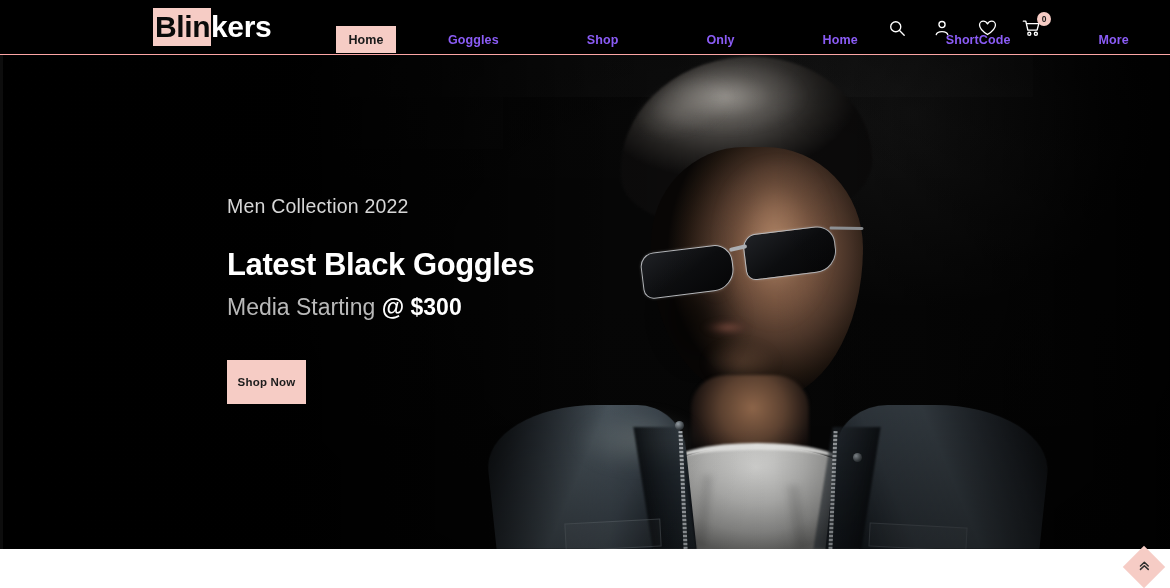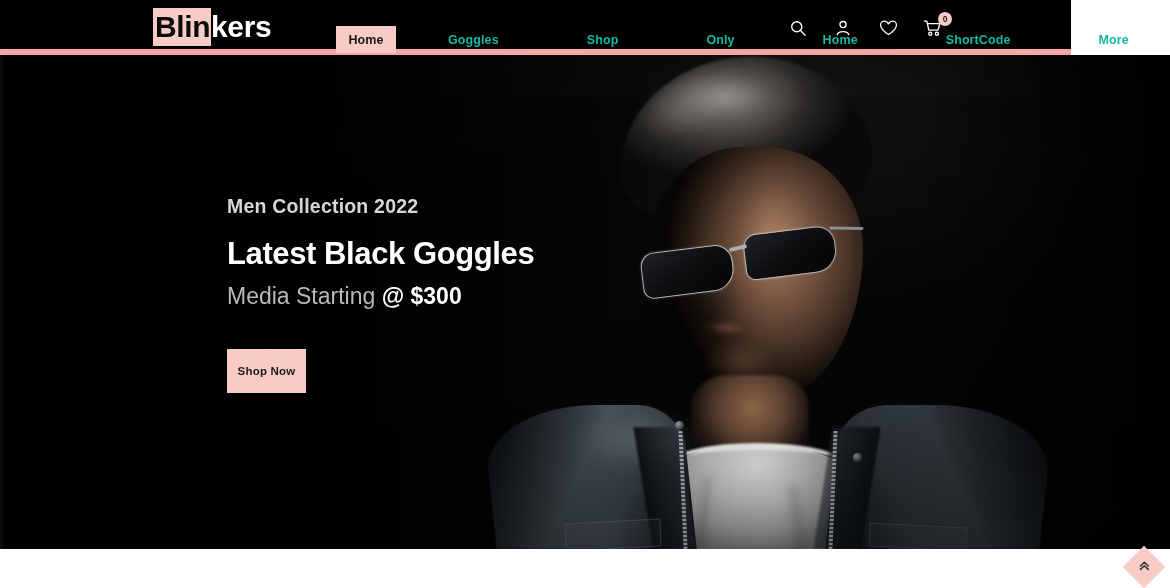--- a/index.html
+++ b/index.html
@@ -18,24 +18,24 @@
     position: relative;
     width: 1170px;
     height: 588px;
     background: #ffffff;
   }
 
   
   .site-header {
     position: absolute;
     top: 0; left: 0;
-    width: 1071px;
+    width: 1170px;
     height: 55px;
     background: #000000;
-    border-bottom: 6px solid #fca5a5;
+    border-bottom: 1px solid #fca5a5;
     display: flex;
     align-items: center;
     z-index: 30;
   }
 
   .brand {
     position: absolute;
     left: 153px;
     top: 11px;
     height: 32px;
@@ -70,21 +70,21 @@
     display: flex;
     align-items: center;
     gap: 16px;
     margin-top: 12px;
   }
   .nav-item {
     display: inline-flex;
     align-items: center;
     justify-content: center;
     height: 27px;
-    color: #14b8a6;
+    color: #8b5cf6;
     font-size: 12.5px;
     font-weight: 700;
     letter-spacing: 0.1px;
     text-decoration: none;
     cursor: pointer;
     padding: 0 14px;
     white-space: nowrap;
   }
   .nav-item.active {
     background: #f6ccc5;
@@ -434,24 +434,24 @@
   
   .hero-copy {
     position: absolute;
     left: 224px;
     top: 140px;
     width: 560px;
     z-index: 12;
   }
   .eyebrow {
     font-size: 19.5px;
-    font-weight: 700;
+    font-weight: 400;
     color: #d7d7d7;
     letter-spacing: 0.2px;
-    margin-bottom: 19px;
+    margin-bottom: 30px;
     line-height: 1.2;
   }
   .hero-title {
     font-size: 31px;
     font-weight: 700;
     color: #ffffff;
     letter-spacing: -0.4px;
     line-height: 1.08;
     margin-bottom: 12px;
     white-space: nowrap;

